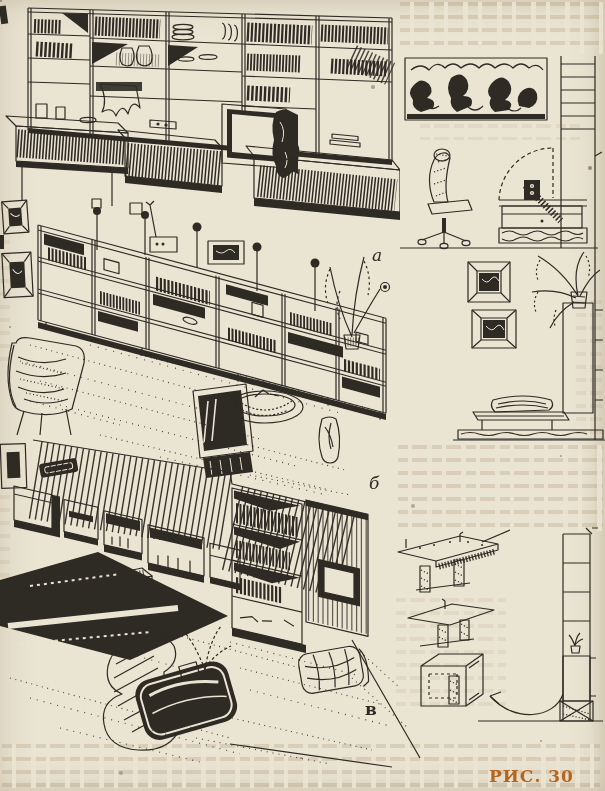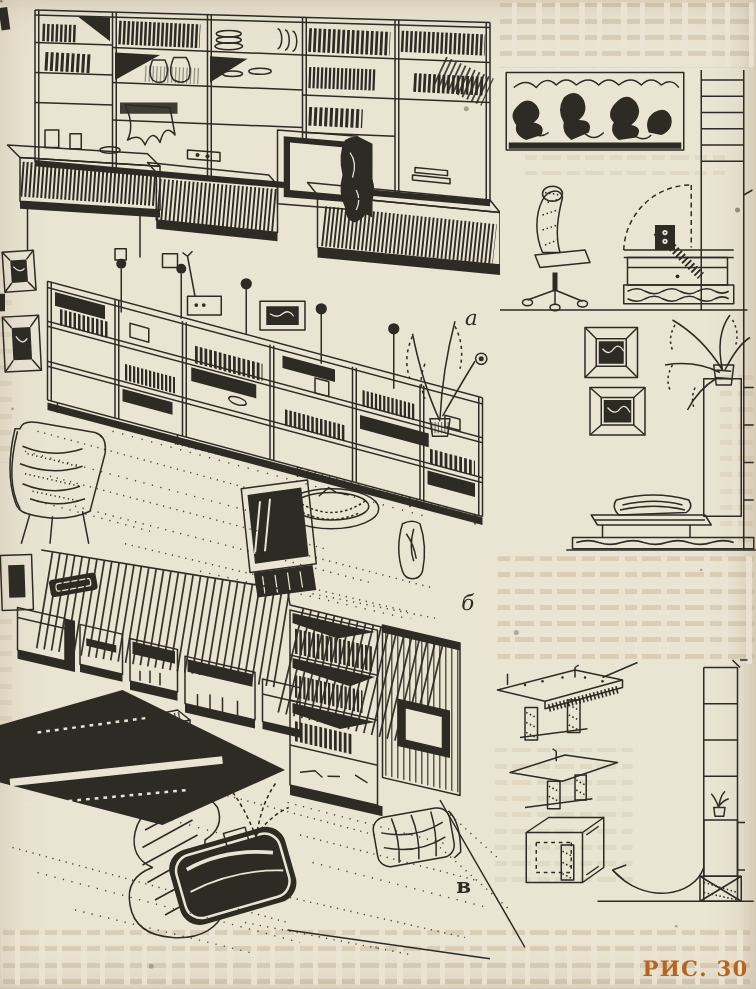--- a/index.html
+++ b/index.html
@@ -25,21 +25,21 @@
     filter:blur(.6px);
   }
   .ghost.weak{opacity:.55;}
   .label{
     position:absolute;color:#2e2a24;font-size:17px;line-height:1;
     font-family:"DejaVu Serif","Liberation Serif",serif;
   }
   .label.it{font-style:italic;}
   .label.bold{font-weight:bold;}
   .caption{
-    position:absolute;left:514px;top:766px;
+    position:absolute;left:489px;top:766px;
     font-weight:bold;font-size:17px;letter-spacing:1px;
     font-family:"DejaVu Serif","Liberation Serif",serif;
   }
   .specks{position:absolute;left:0;top:0;width:2px;height:2px;border-radius:50%;
     background:rgba(70,58,40,.55);
     box-shadow:372px 86px 0 1px rgba(70,58,40,.4), 589px 167px 0 1px rgba(70,58,40,.5),
       9px 326px 0 0 rgba(70,58,40,.45), 412px 505px 0 1px rgba(70,58,40,.35),
       560px 455px 0 0 rgba(70,58,40,.4), 300px 757px 0 0 rgba(70,58,40,.45),
       120px 772px 0 1px rgba(70,58,40,.3), 540px 740px 0 0 rgba(70,58,40,.4);}
 </style>

